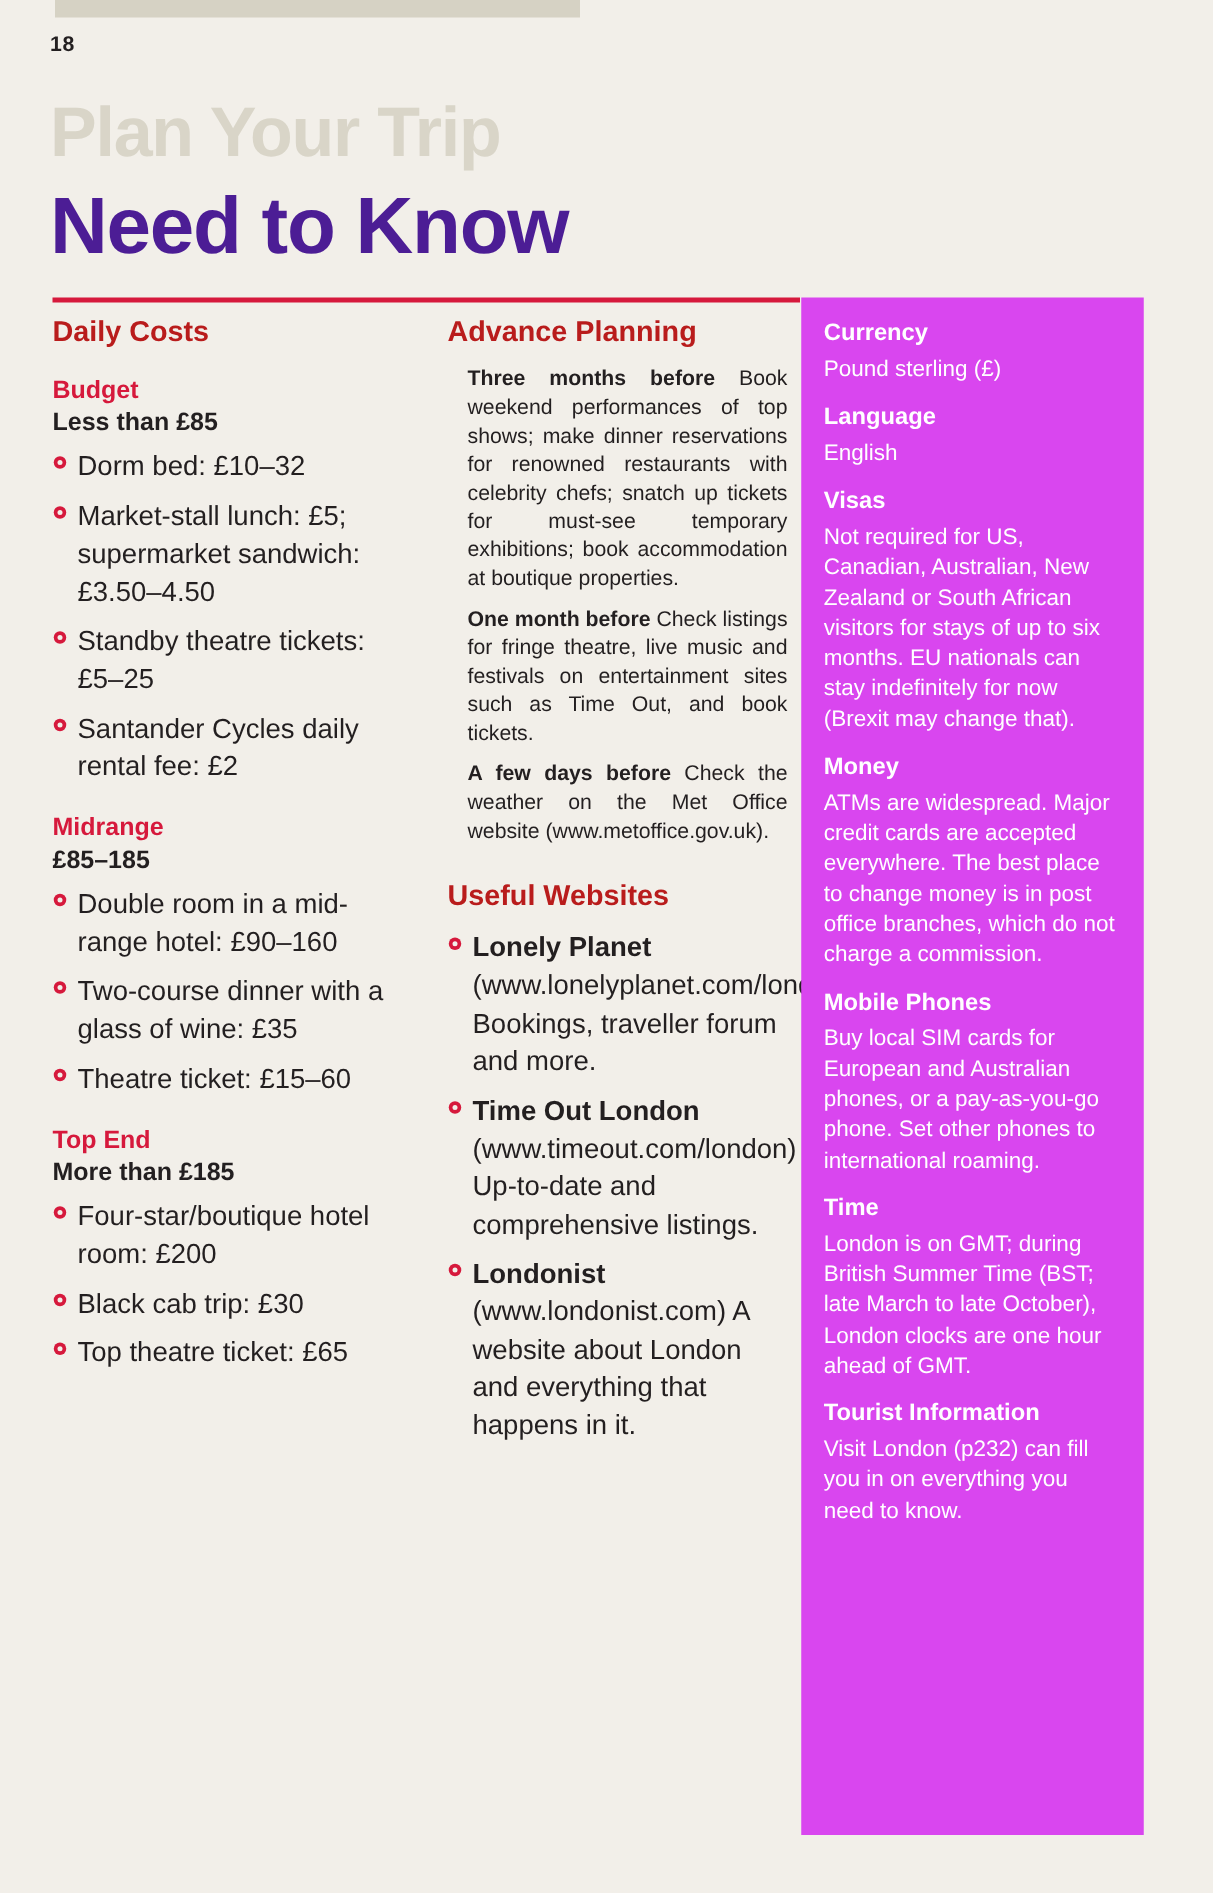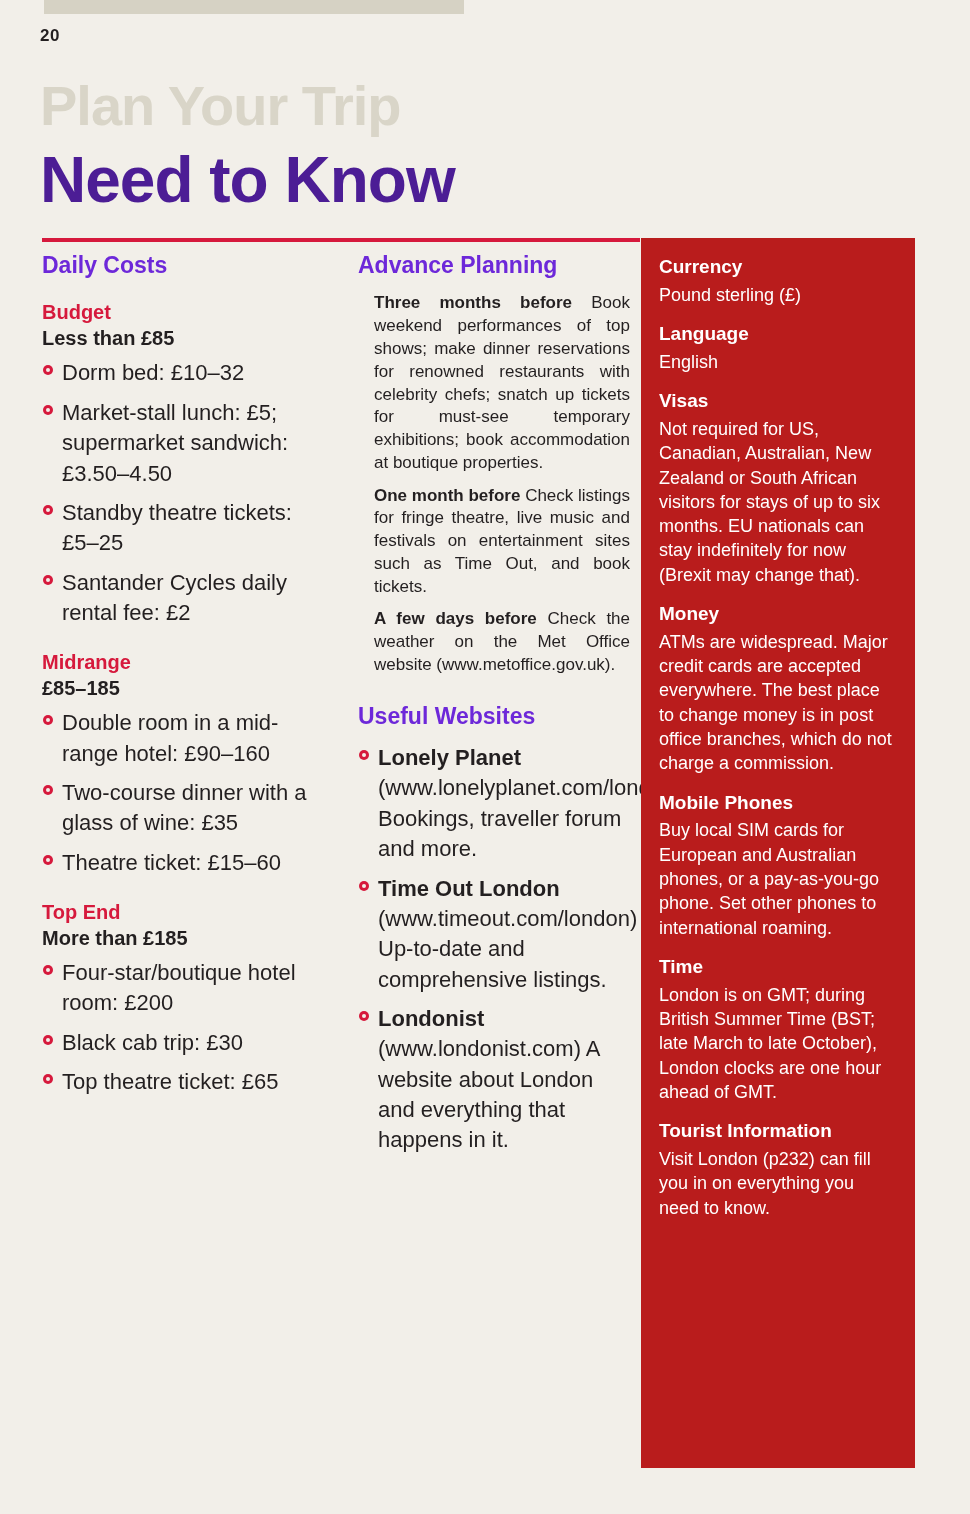--- a/index.html
+++ b/index.html
@@ -64,21 +64,21 @@
     background: #d6193c;
   }
   .col {
     position: absolute;
     top: 252px;
   }
   .col-1 { left: 42px; width: 280px; }
   .col-2 { left: 358px; width: 272px; }
 
   .sec-head {
-    color: #6d28d9;
+    color: #b91c1c;
     font-size: 23px;
     font-weight: bold;
     margin: 0 0 14px 0;
     line-height: 1.15;
   }
   .sub-red {
     color: #d6193c;
     font-size: 20px;
     font-weight: bold;
     margin: 22px 0 0 0;
@@ -132,21 +132,21 @@
   }
   .para b { font-weight: bold; }
   .websites li { margin-bottom: 14px; }
   .websites li b { font-weight: bold; }
 
   .sidebar {
     position: absolute;
     left: 641px;
     top: 238px;
     width: 274px;
-    background: #b91c1c;
+    background: #d946ef;
     color: #ffffff;
     padding: 18px 20px 26px 18px;
     min-height: 1230px;
   }
   .sb-head {
     font-size: 19px;
     font-weight: bold;
     margin: 0 0 4px 0;
     line-height: 1.2;
   }
@@ -157,21 +157,21 @@
     margin: 0;
   }
 </style>
 </head>
 <body>
 
 <div class="page">
 
   <div class="top-bar"></div>
 
-  <div class="folio">20</div>
+  <div class="folio">18</div>
 
   <div class="kicker">Plan Your Trip</div>
   <div class="title">Need to Know</div>
 
   <div class="rule"></div>
 
   <div class="col col-1">
     <h2 class="sec-head">Daily Costs</h2>
 
     <h3 class="sub-red">Budget</h3>

